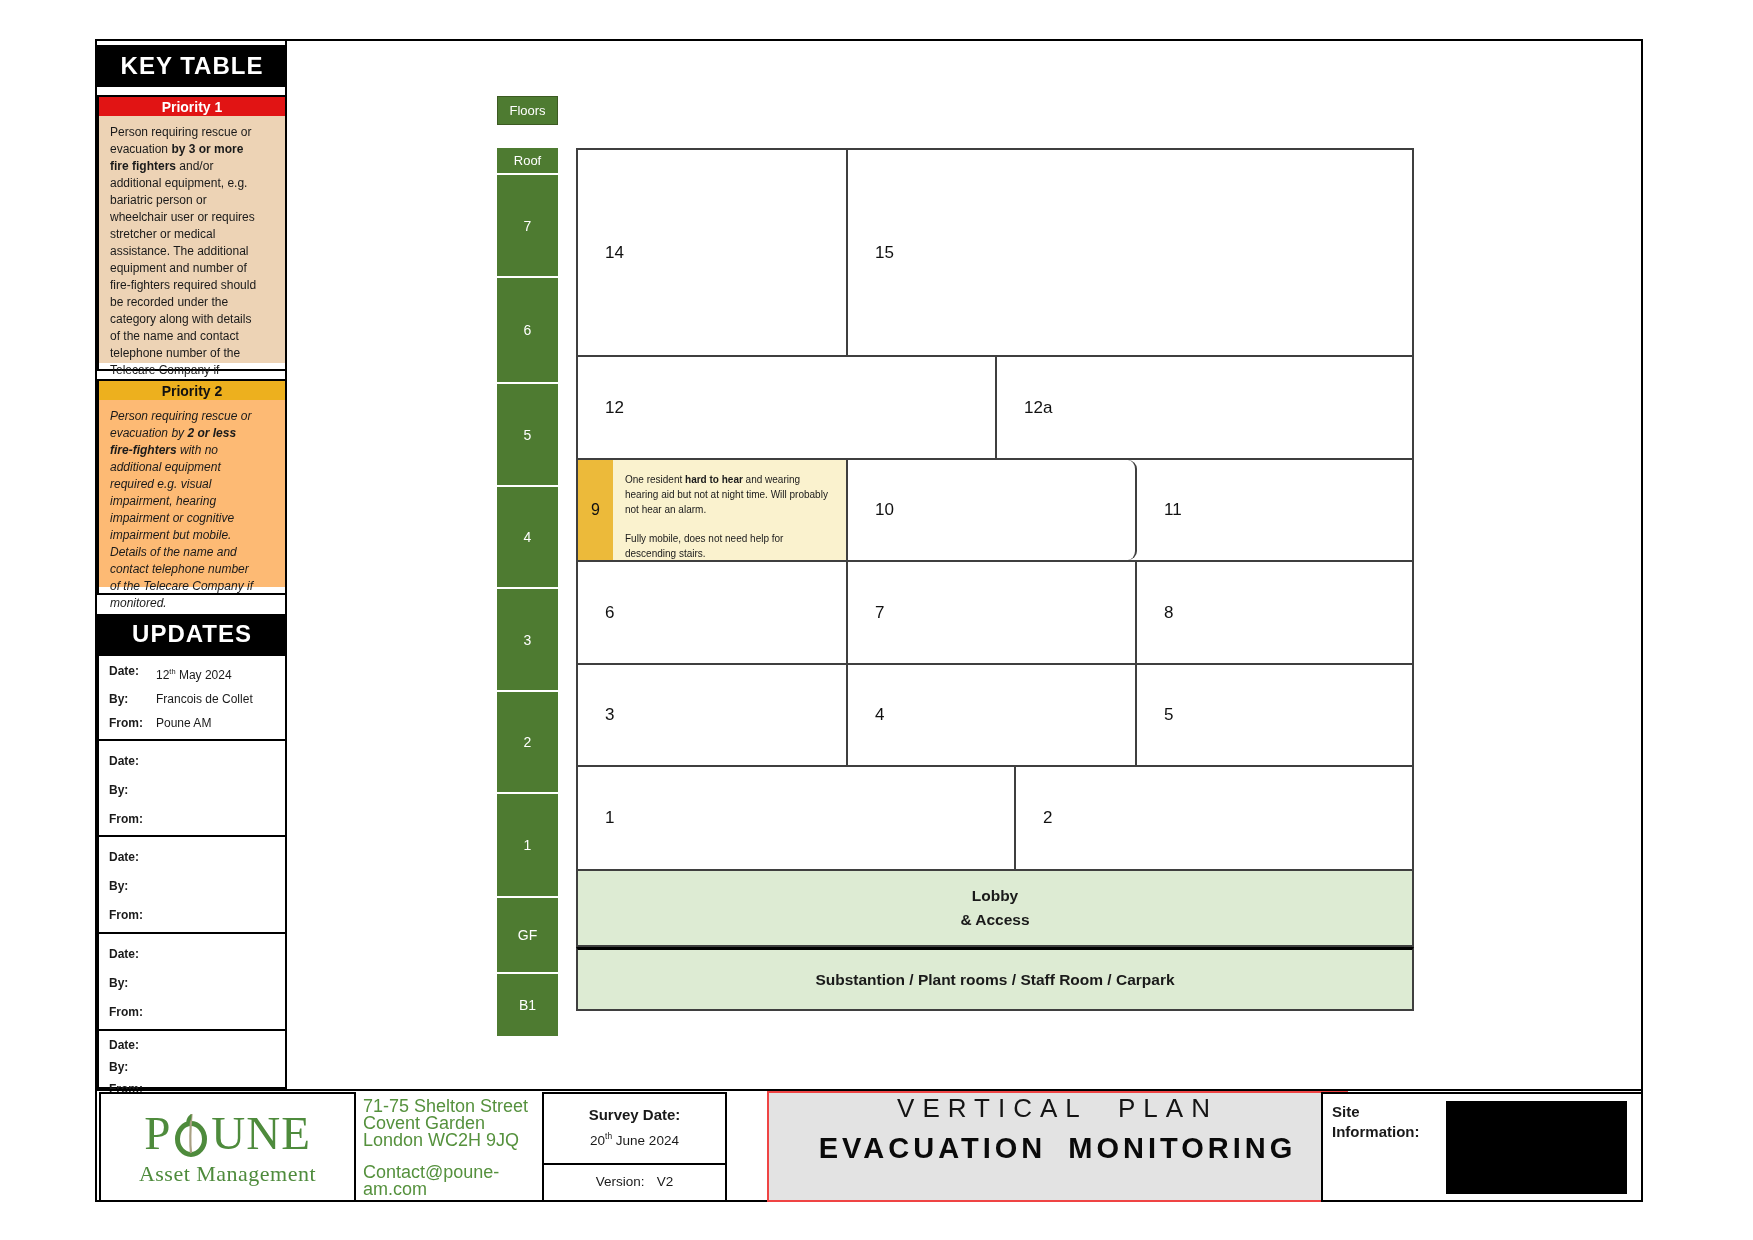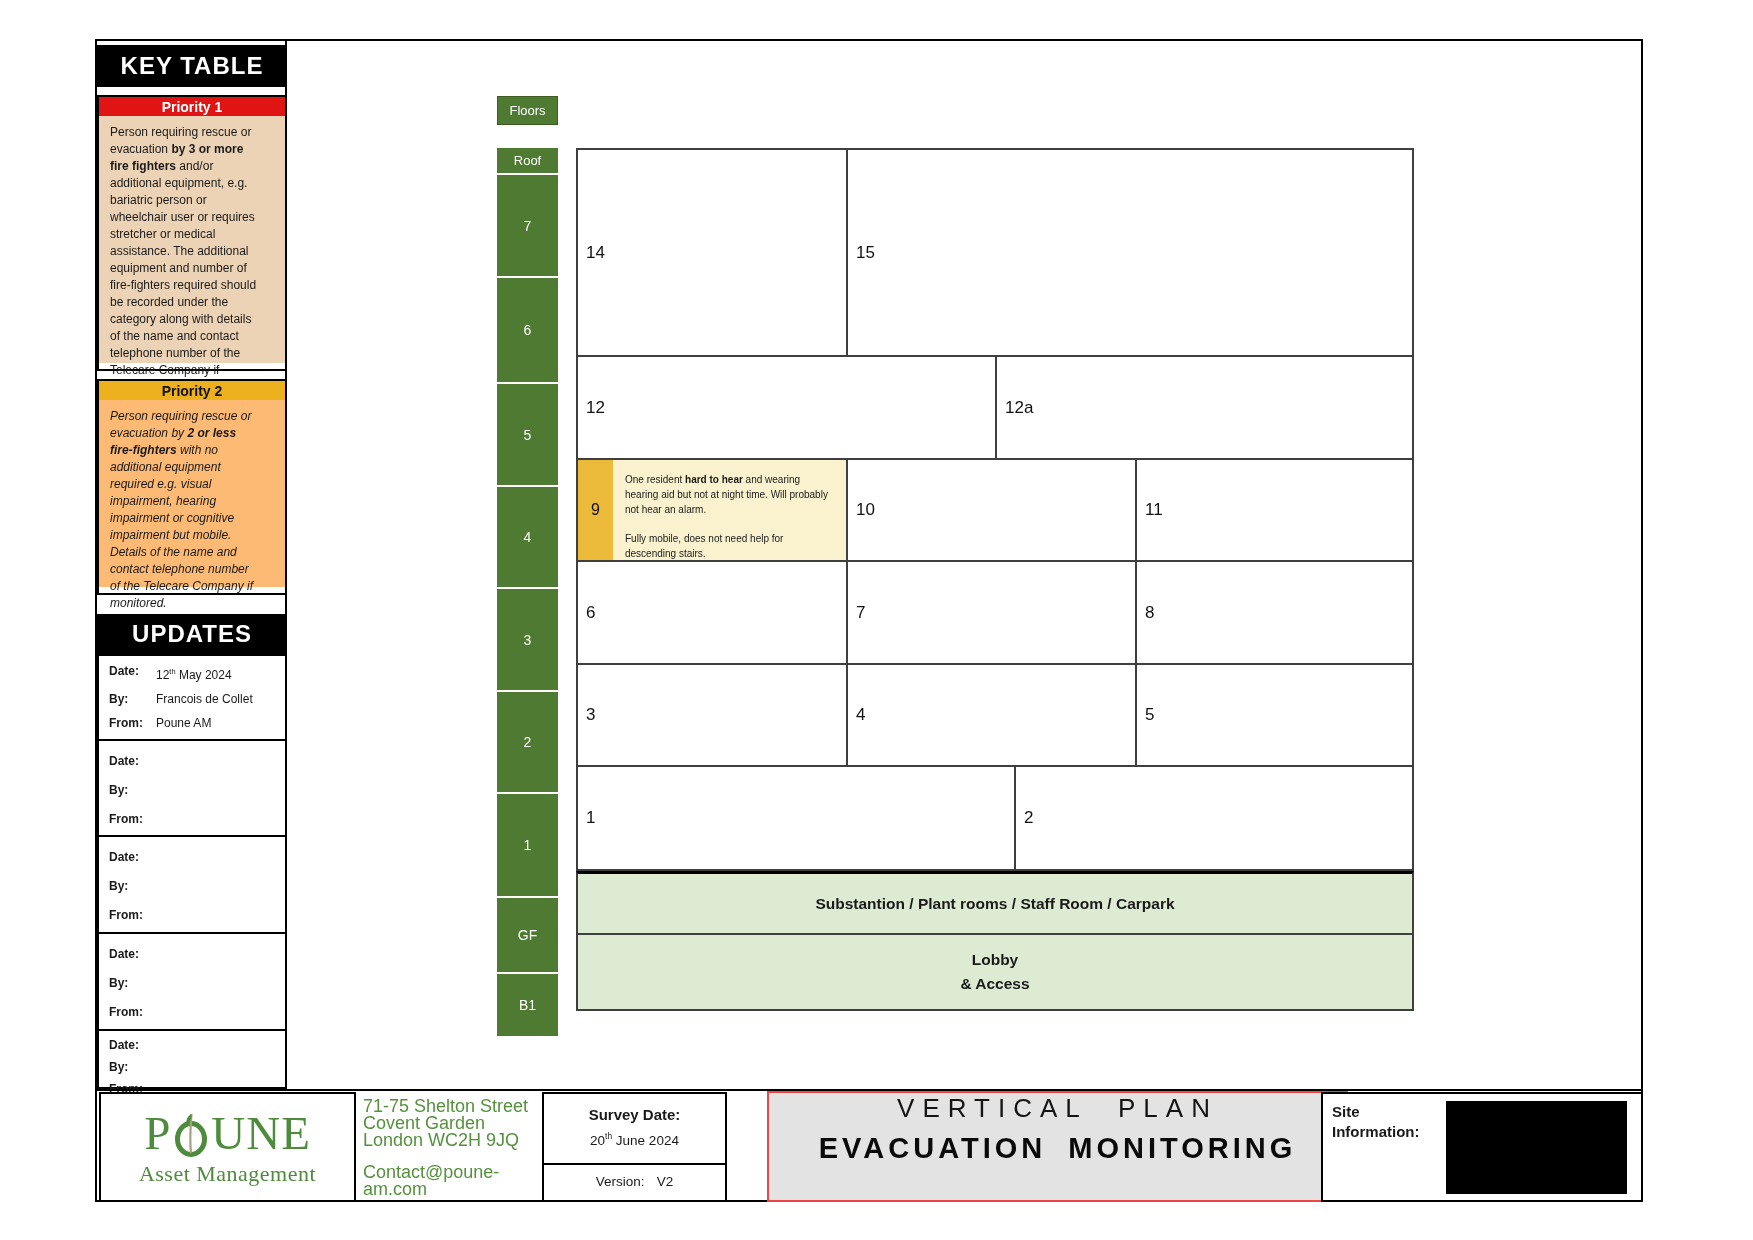--- a/index.html
+++ b/index.html
@@ -34,21 +34,21 @@
                    color:#fff; font-size:13px; display:flex; align-items:center; justify-content:center; }
   .floors-col { position:absolute; left:400px; top:107px; width:61px; height:888px; display:flex; flex-direction:column; }
   .floor-band { background:#4E7B31; color:#fff; display:flex; align-items:center; justify-content:center;
                 font-size:14px; font-weight:500; border-top:2px solid #fff; }
   .floor-band:first-child { border-top:none; }
 
   
   .grid { position:absolute; left:479px; top:107px; width:838px; height:888px; }
   .grow { display:flex; border-left:2px solid #3f3f3f; border-right:2px solid #3f3f3f; border-bottom:2px solid #3f3f3f; background:#fff; }
   .grow:first-child { border-top:2px solid #3f3f3f; }
-  .cellx { display:flex; align-items:center; padding-left:8px; border-right:2px solid #3f3f3f; }
+  .cellx { display:flex; align-items:center; padding-left:27px; border-right:2px solid #3f3f3f; }
   .cellx:last-child { border-right:none; flex:1; }
   .flatnum { font-size:17px; color:#111; }
   .greenrow { background:#DDEBD3; justify-content:center; align-items:center; text-align:center; flex-direction:column; }
   .roof-banner { font-size:12.5px; color:#111; }
   .b1row { border-top:3px solid #000; font-weight:bold; font-size:15.5px; }
   .gfline { font-weight:bold; font-size:15.5px; line-height:24px; }
   .f9strip { width:35px; background:#ECBA3A; display:flex; align-items:center; justify-content:center;
              font-size:16px; flex:none; }
   .f9note { width:235px; background:#FAF2CE; font-size:10px; line-height:15px; padding:12px 12px 8px 12px;
             border-right:2px solid #3f3f3f; flex:none; }
@@ -209,21 +209,21 @@
       </div>
 
       <div class="grow" style="height:102px;">
         <div class="f9strip">
             <span class="flatnum" style="font-size:16px;">9</span>
           </div>
         <div class="f9note">
           <div class="np1"><span>One resident </span><span style="font-weight: bold;">hard to hear</span><span> and wearing hearing aid but not at night time.  Will probably not hear an alarm.</span></div>
           <div class="np2">Fully mobile, does not need help for descending stairs.</div>
         </div>
-        <div class="cellx" style="width:289px;">
+        <div class="cellx" style="width:289px;border-radius:9px;">
             <span class="flatnum">10</span>
           </div>
         <div class="cellx">
             <span class="flatnum">11</span>
           </div>
       </div>
 
       <div class="grow" style="height:103px;">
         <div class="cellx" style="width:270px;">
             <span class="flatnum">6</span>
@@ -250,27 +250,27 @@
 
       <div class="grow" style="height:104px;">
         <div class="cellx" style="width:438px;">
             <span class="flatnum">1</span>
           </div>
         <div class="cellx">
             <span class="flatnum">2</span>
           </div>
       </div>
 
-      <div class="grow greenrow b1row" style="height:64px;">
-        <span>Substantion / Plant rooms / Staff Room / Carpark</span>
-      </div>
-
       <div class="grow greenrow" style="height:76px;">
         <div class="gfline">Lobby</div>
         <div class="gfline">&amp; Access</div>
+      </div>
+
+      <div class="grow greenrow b1row" style="height:64px;">
+        <span>Substantion / Plant rooms / Staff Room / Carpark</span>
       </div>
 
     </div>
 
     <div class="footer-sep"></div>
 
     <div class="logo-box">
       <div class="logo-line">
         <span>P</span>
           <span class="logo-o" style="display:inline-flex; margin:0 2px;">

